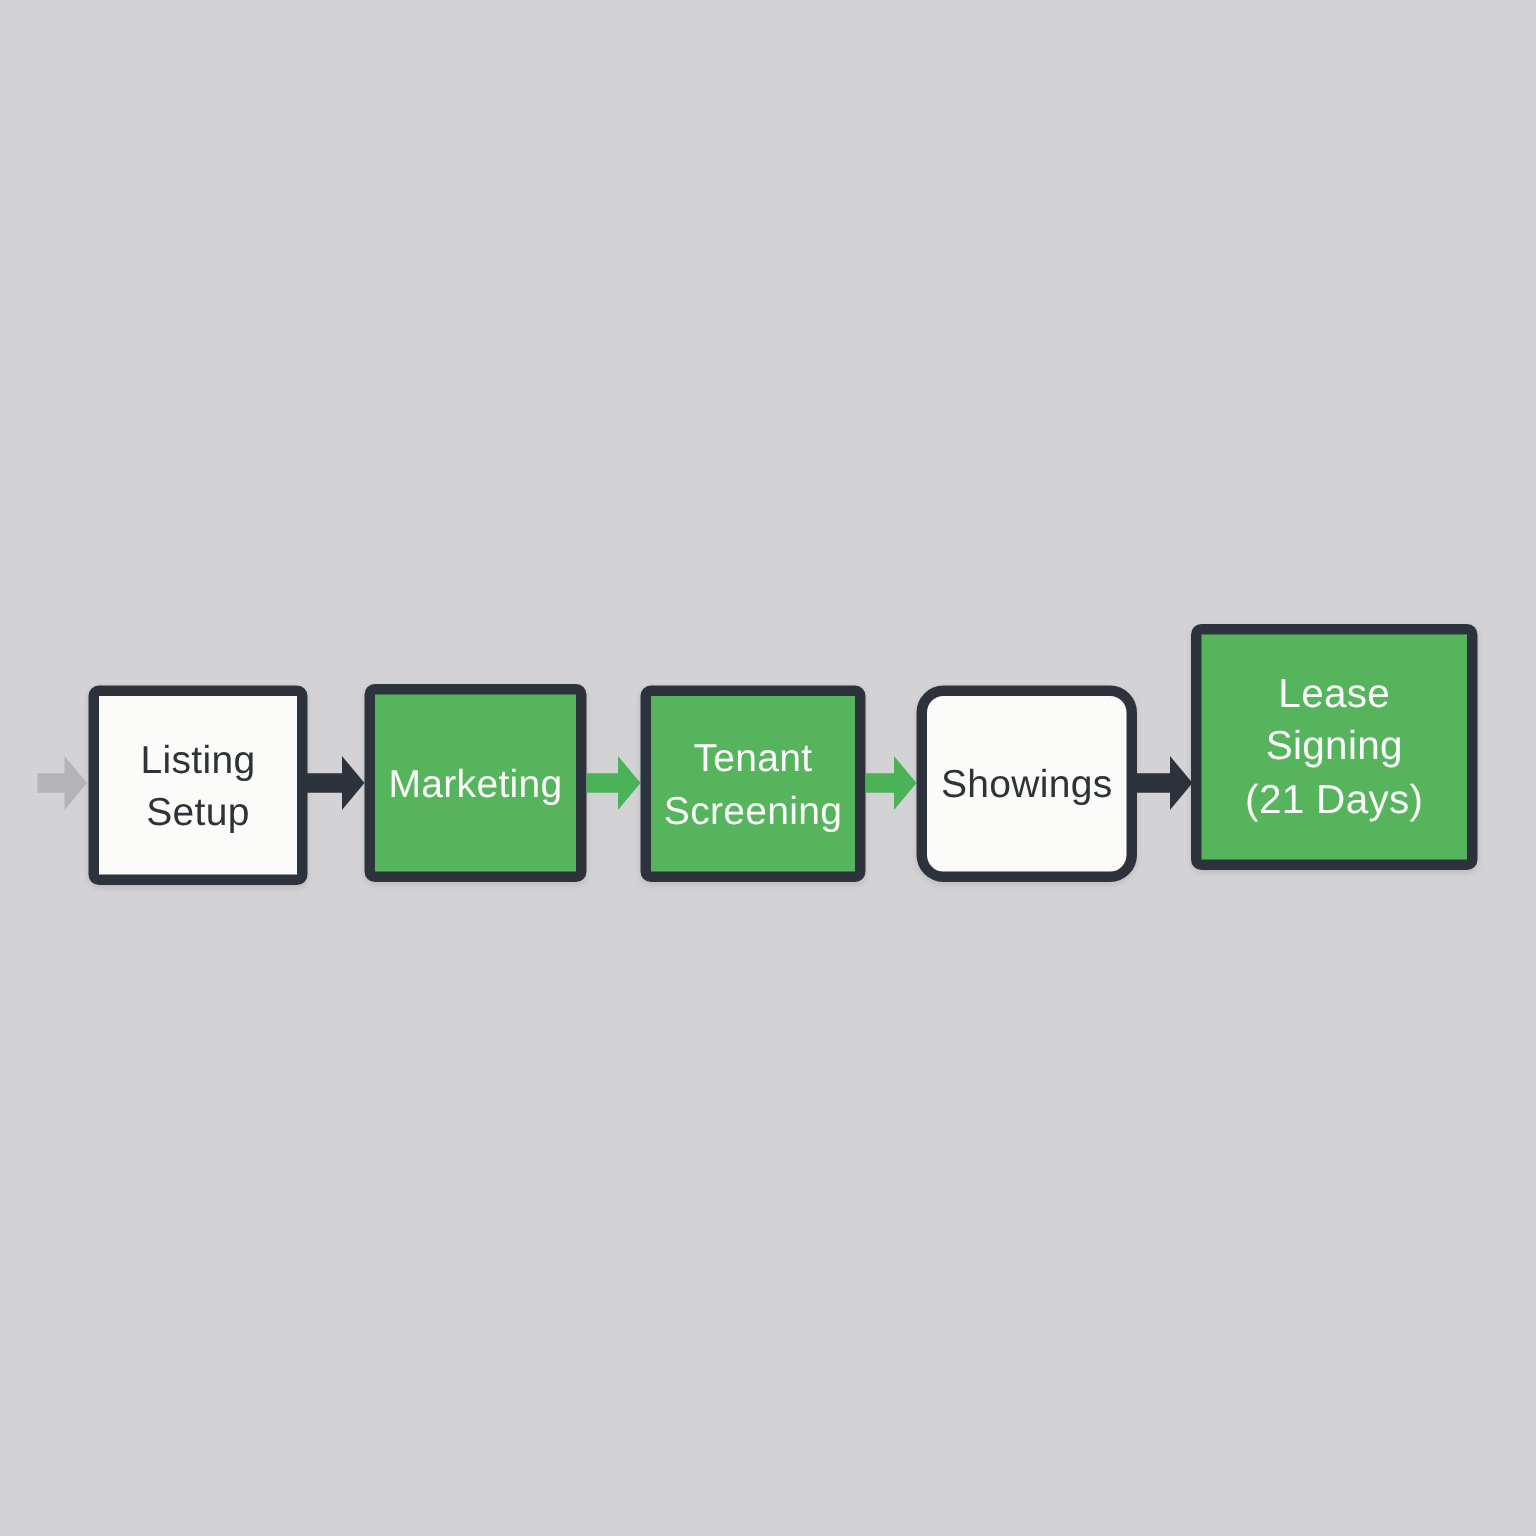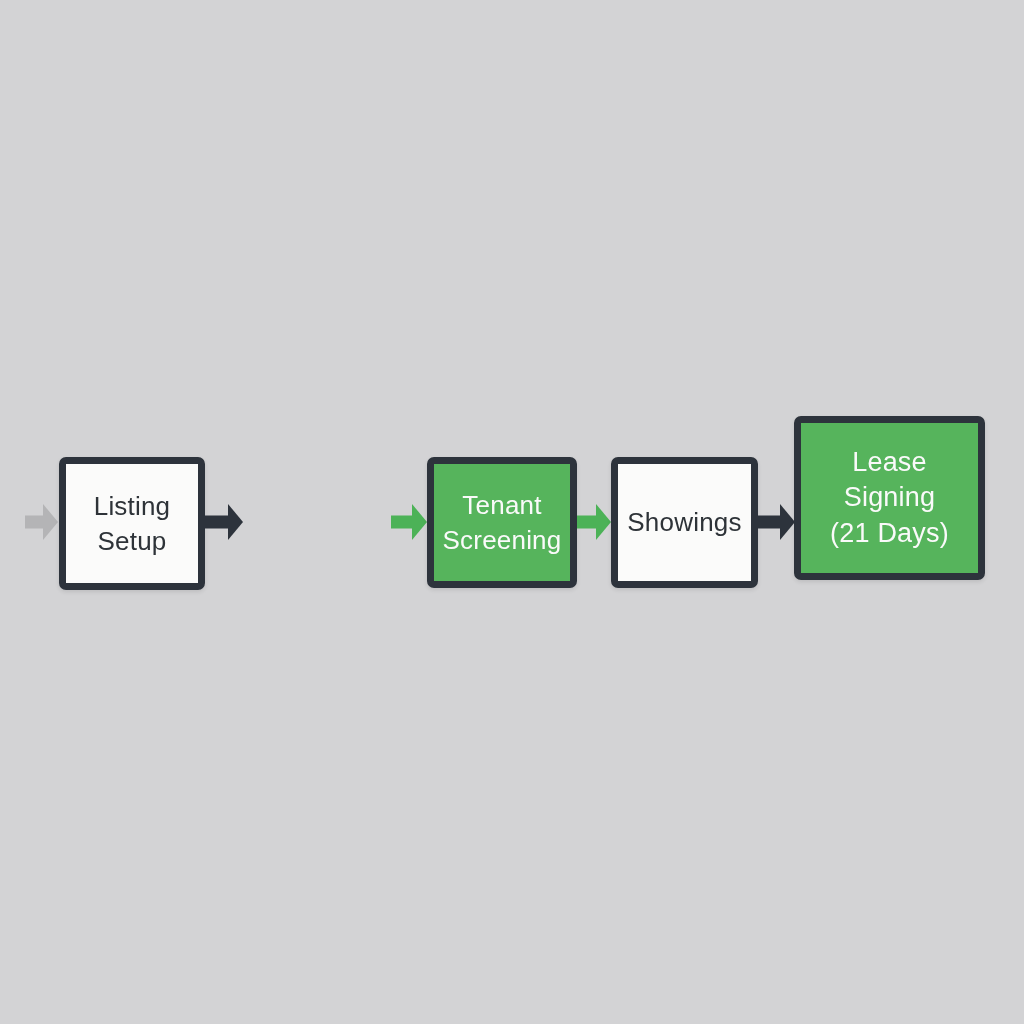--- a/index.html
+++ b/index.html
@@ -75,21 +75,21 @@
   .flow-arrow.gray .head { border-left: 15px solid var(--gray-arrow, #b4b4b6); }
 
   
   #arrow-start   { left: 25px;  top: 504px; width: 33px; }
   #box-1         { left: 59px;  top: 457px; width: 146px; height: 133px; }
   #arrow-1       { left: 204px; top: 504px; width: 39px; }
   #box-2         { left: 243px; top: 456px; width: 148px; height: 132px; }
   #arrow-2       { left: 391px; top: 504px; width: 36px; }
   #box-3         { left: 427px; top: 457px; width: 150px; height: 131px; }
   #arrow-3       { left: 577px; top: 504px; width: 34px; }
-  #box-4         { left: 611px; top: 457px; width: 147px; height: 131px; }
+  #box-4         { left: 611px; top: 457px; width: 147px; height: 131px; border-radius: 18px; }
   #arrow-4       { left: 757px; top: 504px; width: 38px; }
   #box-5         { left: 794px; top: 416px; width: 191px; height: 164px; }
   #box-5 .step-label { font-size: 27px; }
 </style>
 </head>
 <body>
 
 <div class="canvas">
 
   <div id="arrow-start" class="flow-arrow gray">
@@ -100,20 +100,23 @@
   <div id="box-1" class="step-box white">
     <div class="step-label">Listing
 Setup</div>
   </div>
 
   <div id="arrow-1" class="flow-arrow dark">
     <span class="shaft"></span>
     <span class="head"></span>
   </div>
 
+  <div id="box-2" class="step-box green">
+    <div class="step-label">Marketing</div>
+  </div>
 
   <div id="arrow-2" class="flow-arrow green">
     <span class="shaft"></span>
     <span class="head"></span>
   </div>
 
   <div id="box-3" class="step-box green">
     <div class="step-label">Tenant
 Screening</div>
   </div>

